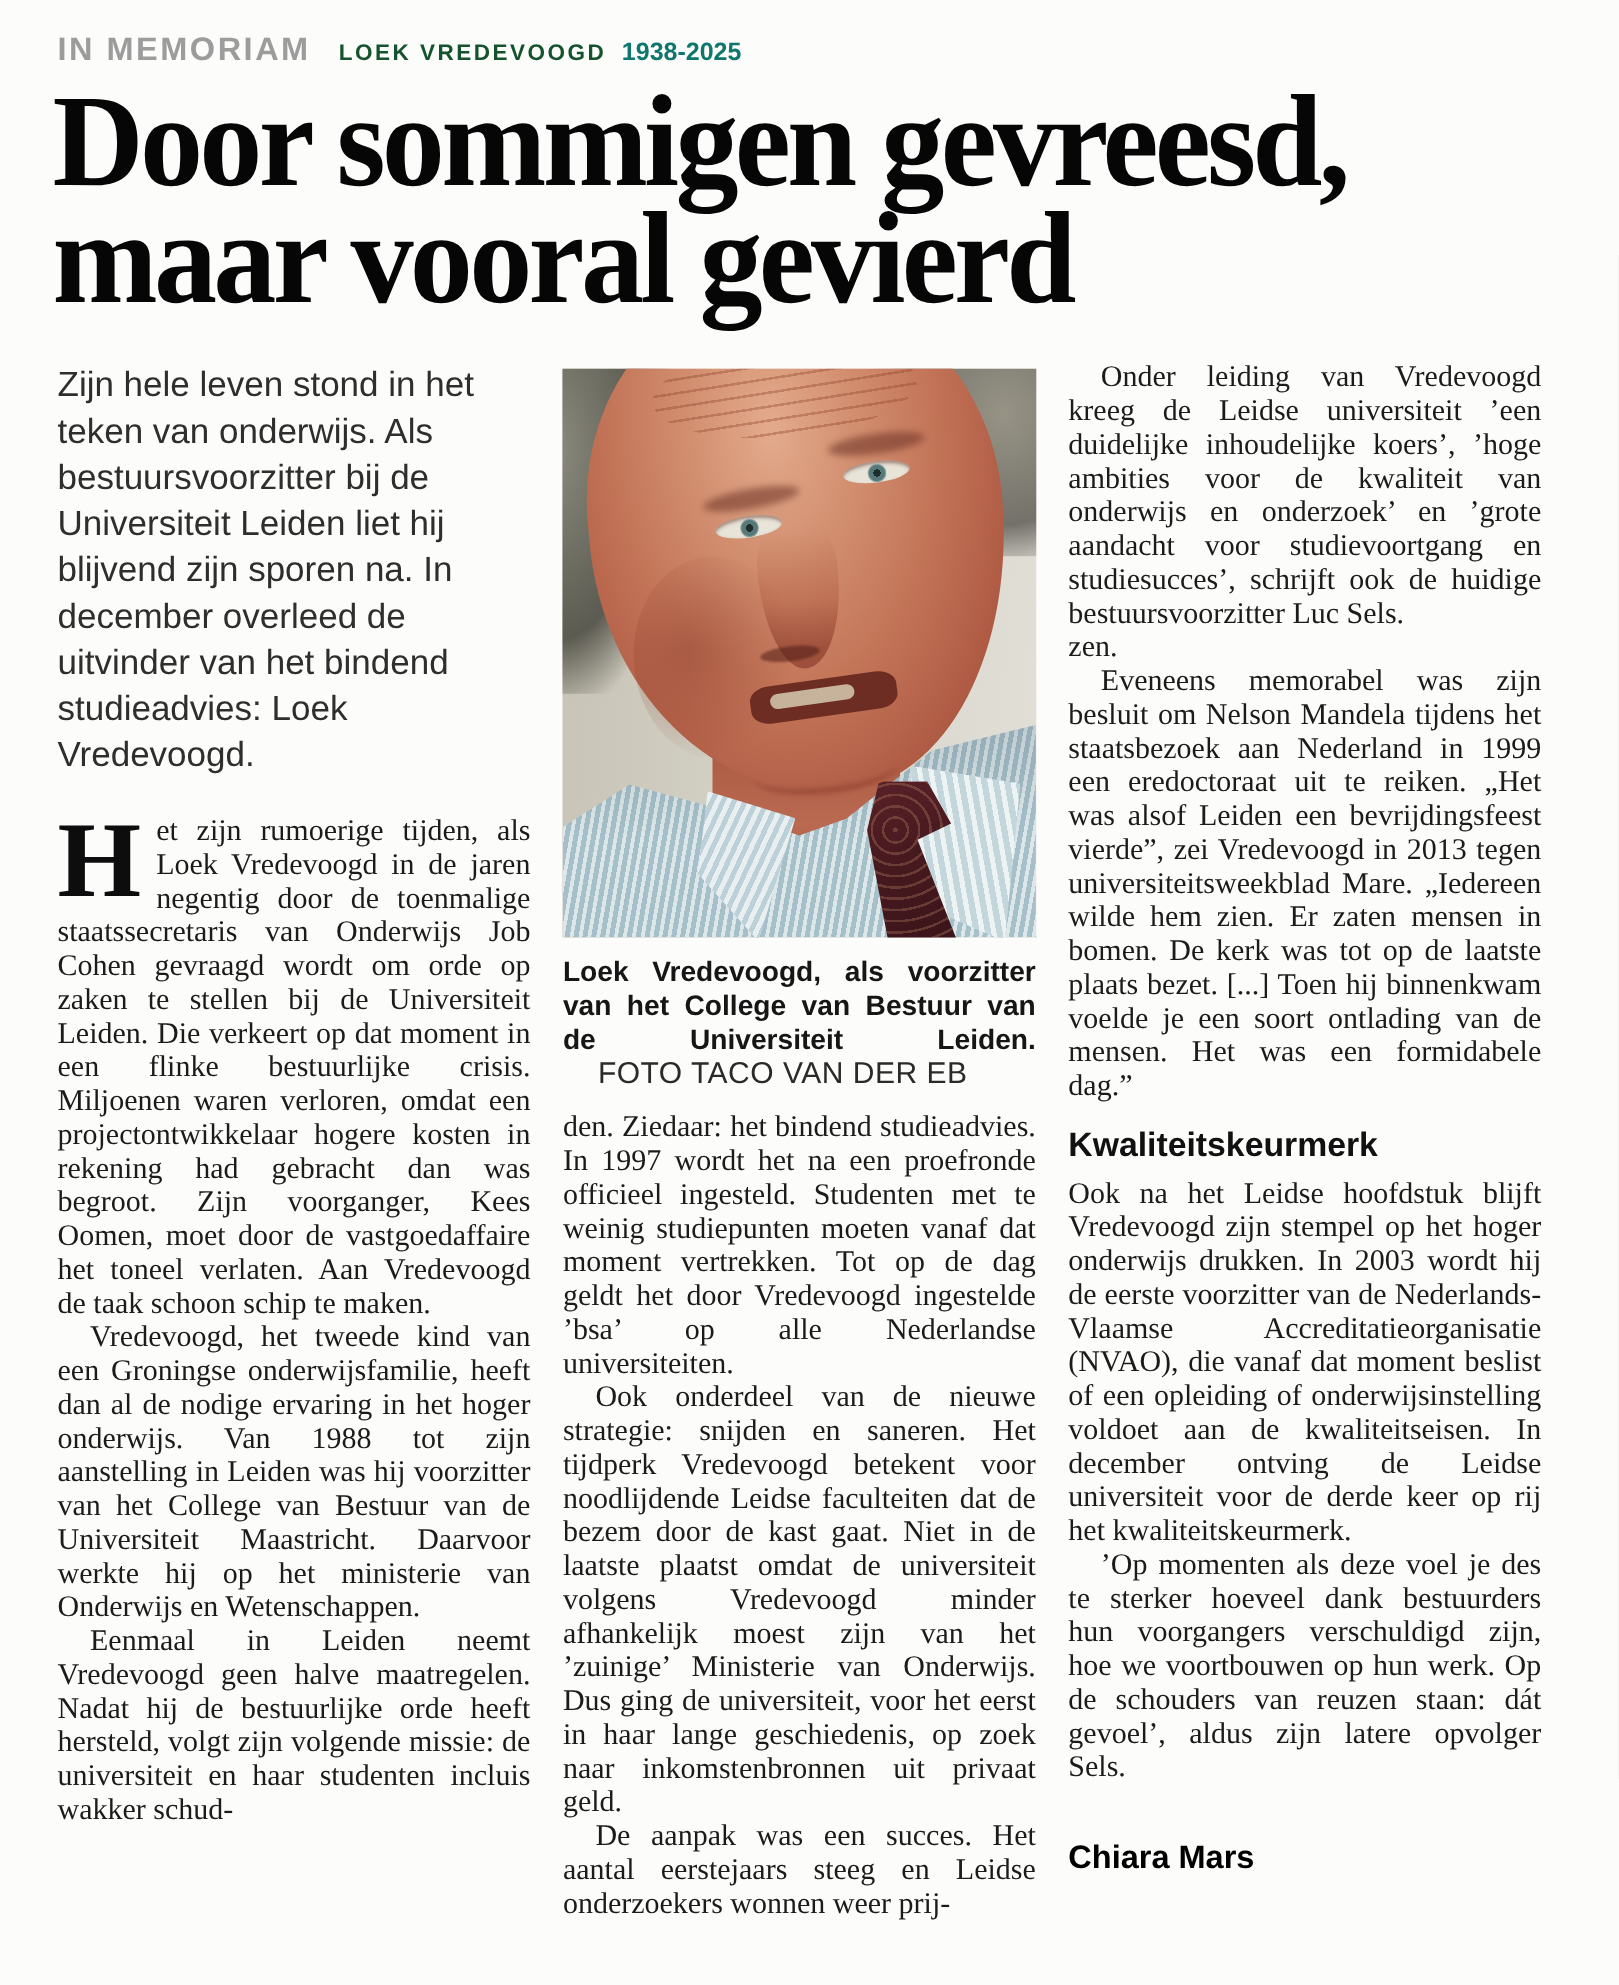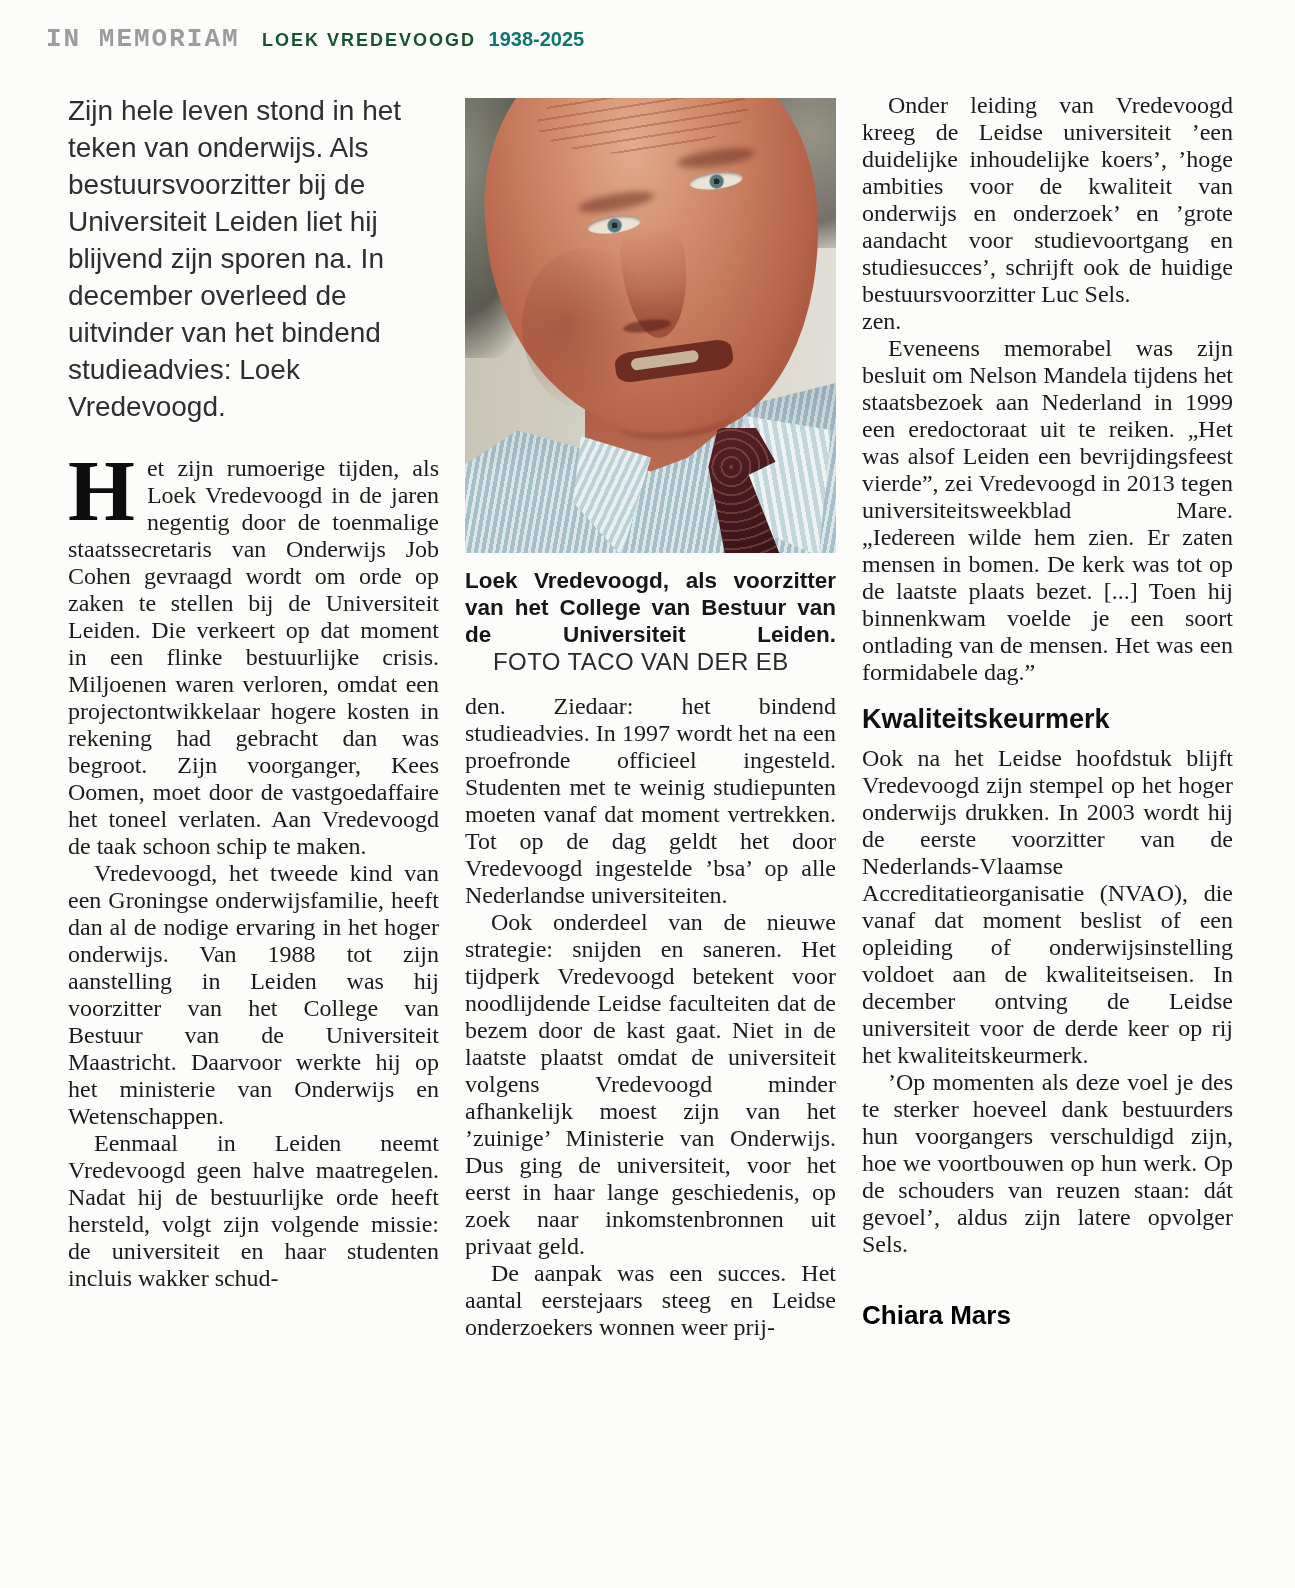--- a/index.html
+++ b/index.html
@@ -13,39 +13,39 @@
     font-family: "Liberation Serif", "DejaVu Serif", serif;
     color: #1b1b1b;
   }
   
   .kicker {
     padding: 24px 62px 0 46px;
     font-family: "Liberation Sans", "DejaVu Sans", sans-serif;
     font-weight: 700;
     white-space: nowrap;
   }
-  .kicker .k-label { color: #9c9c9c; font-size: 26px; letter-spacing: 2px; font-family: Liberation Mono, monospace; }
+  .kicker .k-label { color: #9c9c9c; font-size: 26px; letter-spacing: 2px; }
   .kicker .k-subject { color: #14532d; font-size: 18px; letter-spacing: 2px; margin-left: 18px; margin-top: 20px; }
   .kicker .k-years { color: #0f766e; font-size: 20px; letter-spacing: 0px; margin-left: 8px; }
   
   .headline {
     padding: 10px 40px 0 42px;
     font-weight: 700;
     font-size: 101px;
     line-height: 93px;
     letter-spacing: -3px;
     color: #060606;
   }
   .headline .hl-line { display: block; transform: scaleY(1.04); transform-origin: left top; }
   
   .columns {
     display: grid;
     grid-template-columns: 1fr 1fr 1fr;
     column-gap: 26px;
-    padding: 0 62px 0 68px;
+    padding: 0 62px 0 46px;
     margin-top: 38px;
   }
   .intro {
     font-family: "Liberation Sans", "DejaVu Sans", sans-serif;
     font-size: 28px;
     line-height: 37px;
     color: #2e2e2e;
     margin-bottom: 30px;
   }
   p.body {
@@ -190,20 +190,24 @@
 <body>
 
 <div class="page">
 
   <div class="kicker">
     <span class="k-label">IN MEMORIAM</span>
     <span class="k-subject">LOEK VREDEVOOGD</span>
     <span class="k-years">1938-2025</span>
   </div>
 
+  <h1 class="headline">
+    <span class="hl-line">Door sommigen gevreesd,</span>
+    <span class="hl-line">maar vooral gevierd</span>
+  </h1>
 
   <div class="columns">
 
     <div class="col">
       <p class="intro">Zijn hele leven stond in het teken van onderwijs. Als bestuursvoorzitter bij de Universiteit Leiden liet hij blijvend zijn sporen na. In december overleed de uitvinder van het bindend studieadvies: Loek Vredevoogd.</p>
       <p class="body dropcap">Het zijn rumoerige tijden, als Loek Vredevoogd in de jaren negentig door de toenmalige staatssecretaris van Onderwijs Job Cohen gevraagd wordt om orde op zaken te stellen bij de Universiteit Leiden. Die verkeert op dat moment in een flinke bestuurlijke crisis. Miljoenen waren verloren, omdat een projectontwikkelaar hogere kosten in rekening had gebracht dan was begroot. Zijn voorganger, Kees Oomen, moet door de vastgoedaffaire het toneel verlaten. Aan Vredevoogd de taak schoon schip te maken.</p>
       <p class="body indent">Vredevoogd, het tweede kind van een Groningse onderwijsfamilie, heeft dan al de nodige ervaring in het hoger onderwijs. Van 1988 tot zijn aanstelling in Leiden was hij voorzitter van het College van Bestuur van de Universiteit Maastricht. Daarvoor werkte hij op het ministerie van Onderwijs en Wetenschappen.</p>
       <p class="body indent">Eenmaal in Leiden neemt Vredevoogd geen halve maatregelen. Nadat hij de bestuurlijke orde heeft hersteld, volgt zijn volgende missie: de universiteit en haar studenten incluis wakker schud-</p>
     </div>
 

